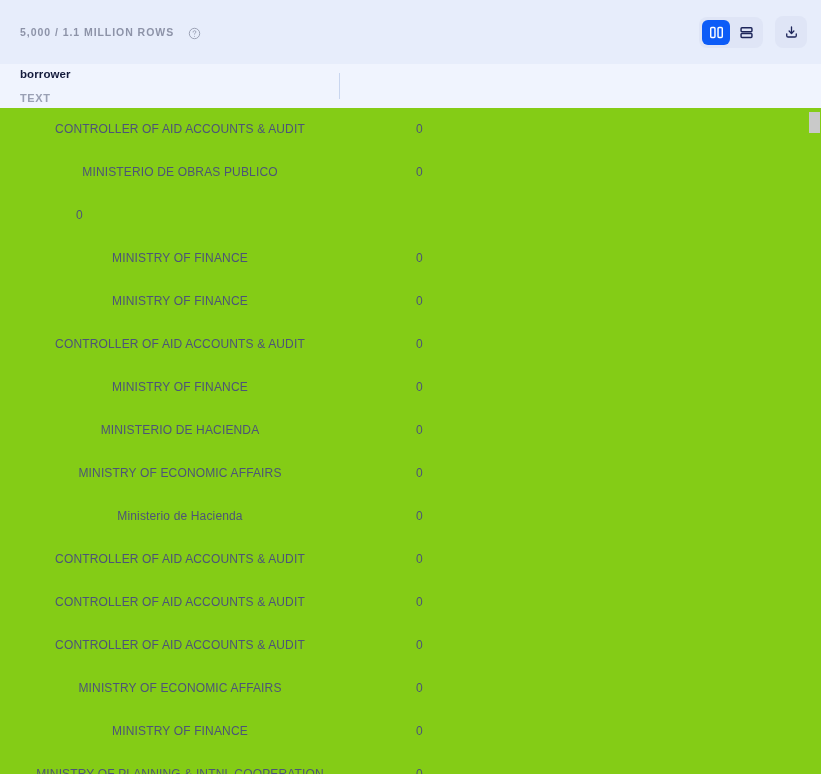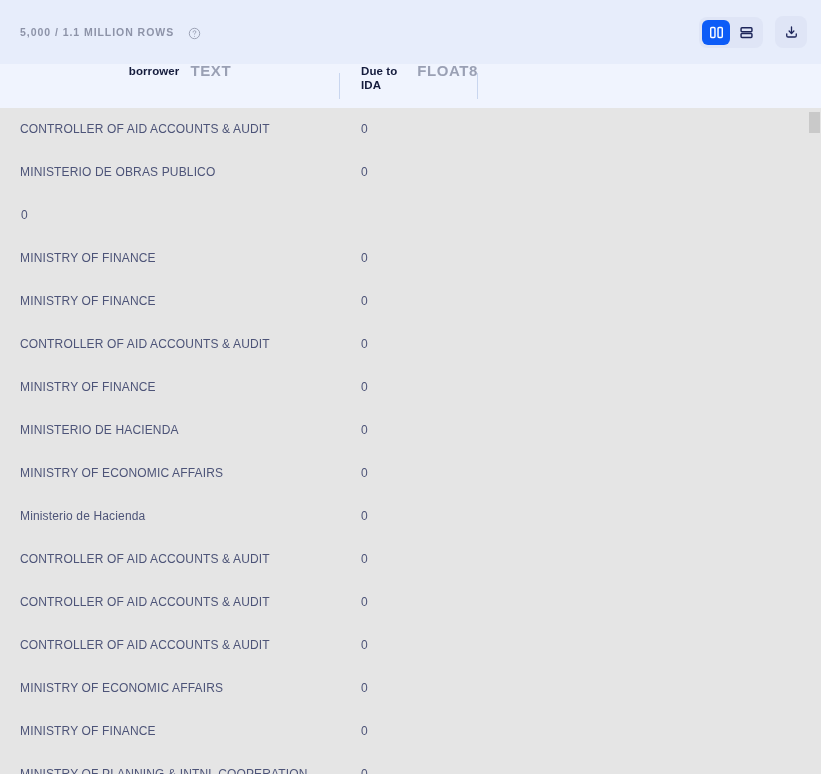--- a/index.html
+++ b/index.html
@@ -105,21 +105,21 @@
     height: 44px;
     background: #f0f4fe;
     display: flex;
     align-items: center;
   }
 
   .col {
     position: relative;
     height: 44px;
     display: flex;
-    flex-direction: row;
+    flex-direction: column;
     justify-content: center;
     gap: 11px;
     padding-left: 20px;
   }
   .col.c0 { width: 340px; }
   .col.c1 { width: 138px; padding-left: 21px; }
 
   .col-divider {
     position: absolute;
     top: 9px;
@@ -131,41 +131,41 @@
 
   .col-name {
     font-size: 11.5px;
     font-weight: bold;
     color: #141b3c;
     line-height: 14px;
     letter-spacing: 0.1px;
   }
 
   .col-type {
-    font-size: 15px;
+    font-size: 11px;
     font-weight: bold;
     color: #9aa0b4;
     letter-spacing: 0.6px;
     line-height: 13px;
-    text-align: right;
   }
 
   
   .grid-body {
     position: relative;
     height: 667px;
     background: #ffffff;
     overflow: hidden;
   }
 
   .row {
     height: 43px;
     display: flex;
     align-items: center;
-    background: #e5e5e5;
+    background: #84cc16;
+    text-align: center;
   }
 
   .cell {
     font-size: 12px;
     color: #4d5478;
     line-height: 43px;
     letter-spacing: 0.15px;
     white-space: nowrap;
     overflow: hidden;
   }
@@ -238,25 +238,20 @@
 
     </div>
   </div>
 
   <div class="col-header">
     <div class="col c0">
       <span class="col-name">borrower</span>
       <span class="col-type">TEXT</span>
       <span class="col-divider"></span>
     </div>
-    <div class="col c1">
-      <span class="col-name">Due to IDA</span>
-      <span class="col-type">FLOAT8</span>
-      <span class="col-divider"></span>
-    </div>
   </div>
 
   <div class="grid-body" id="grid-body">
       <div class="row">
         <div class="cell c0">CONTROLLER OF AID ACCOUNTS &amp; AUDIT</div>
         <div class="cell c1">0</div>
       </div>
       <div class="row">
         <div class="cell c0">MINISTERIO DE OBRAS PUBLICO</div>
         <div class="cell c1">0</div>

